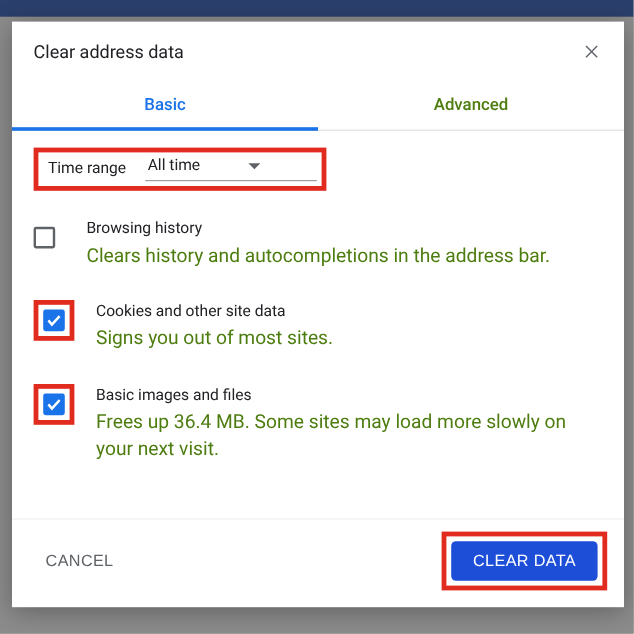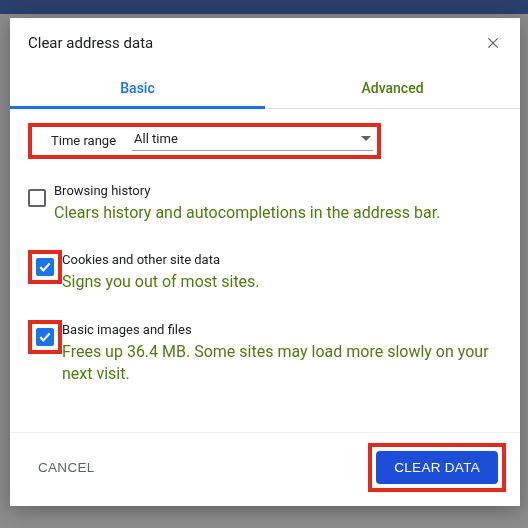--- a/index.html
+++ b/index.html
@@ -35,34 +35,34 @@
   }
   .tab.active { color: #1a73e8; }
   .tab.active::after {
     content: ""; position: absolute; left: 0; right: 0; bottom: -1px; height: 3px; background: #1a73e8;
   }
   
   .body { padding: 14px 18px 0 18px; flex: 1; }
   
   .time-range-hl {
     border: 4px solid #e22b1f;
-    padding: 2px 4px 4px 19px;
-    width: 353px;
+    padding: 2px 4px 4px 8px;
+    width: 244px;
     margin-bottom: 22px;
   }
   .time-range-row { display: flex; align-items: center; gap: 16px; }
   .tr-label { font-size: 13px; color: #202124; }
   .tr-select {
-    flex: 1; display: flex; align-items: center; justify-content: space-between;
+    flex: 1; display: flex; align-items: center; 
     border-bottom: 1px solid #9e9e9e; padding: 2px 2px 4px 2px; cursor: pointer; gap: 40px;
   }
   .tr-value { font-size: 13px; color: #202124; }
   .tr-arrow { width: 0; height: 0; border-left: 5px solid transparent; border-right: 5px solid transparent; border-top: 5px solid #5f6368; }
   
-  .opt-row { display: flex; align-items: flex-start; margin-bottom: 26px; }
+  .opt-row { display: flex; align-items: flex-start; gap: 18px; margin-bottom: 26px; }
   .cb-hl { border: 4px solid #e22b1f; padding: 4px; display: inline-flex; }
   .cb-plain { padding: 8px 8px 4px 0; display: inline-flex; }
   .checkbox {
     width: 18px; height: 18px; border: 2px solid #5f6368; border-radius: 2px; cursor: pointer;
     display: flex; align-items: center; justify-content: center; background: #fff;
   }
   .checkbox.checked { background: #1a73e8; border-color: #1a73e8; }
   .checkbox.checked svg { width: 14px; height: 14px; }
   .opt-text { flex: 1; padding-top: 2px; }
   .opt-title { font-size: 13px; color: #202124; margin-bottom: 4px; }

